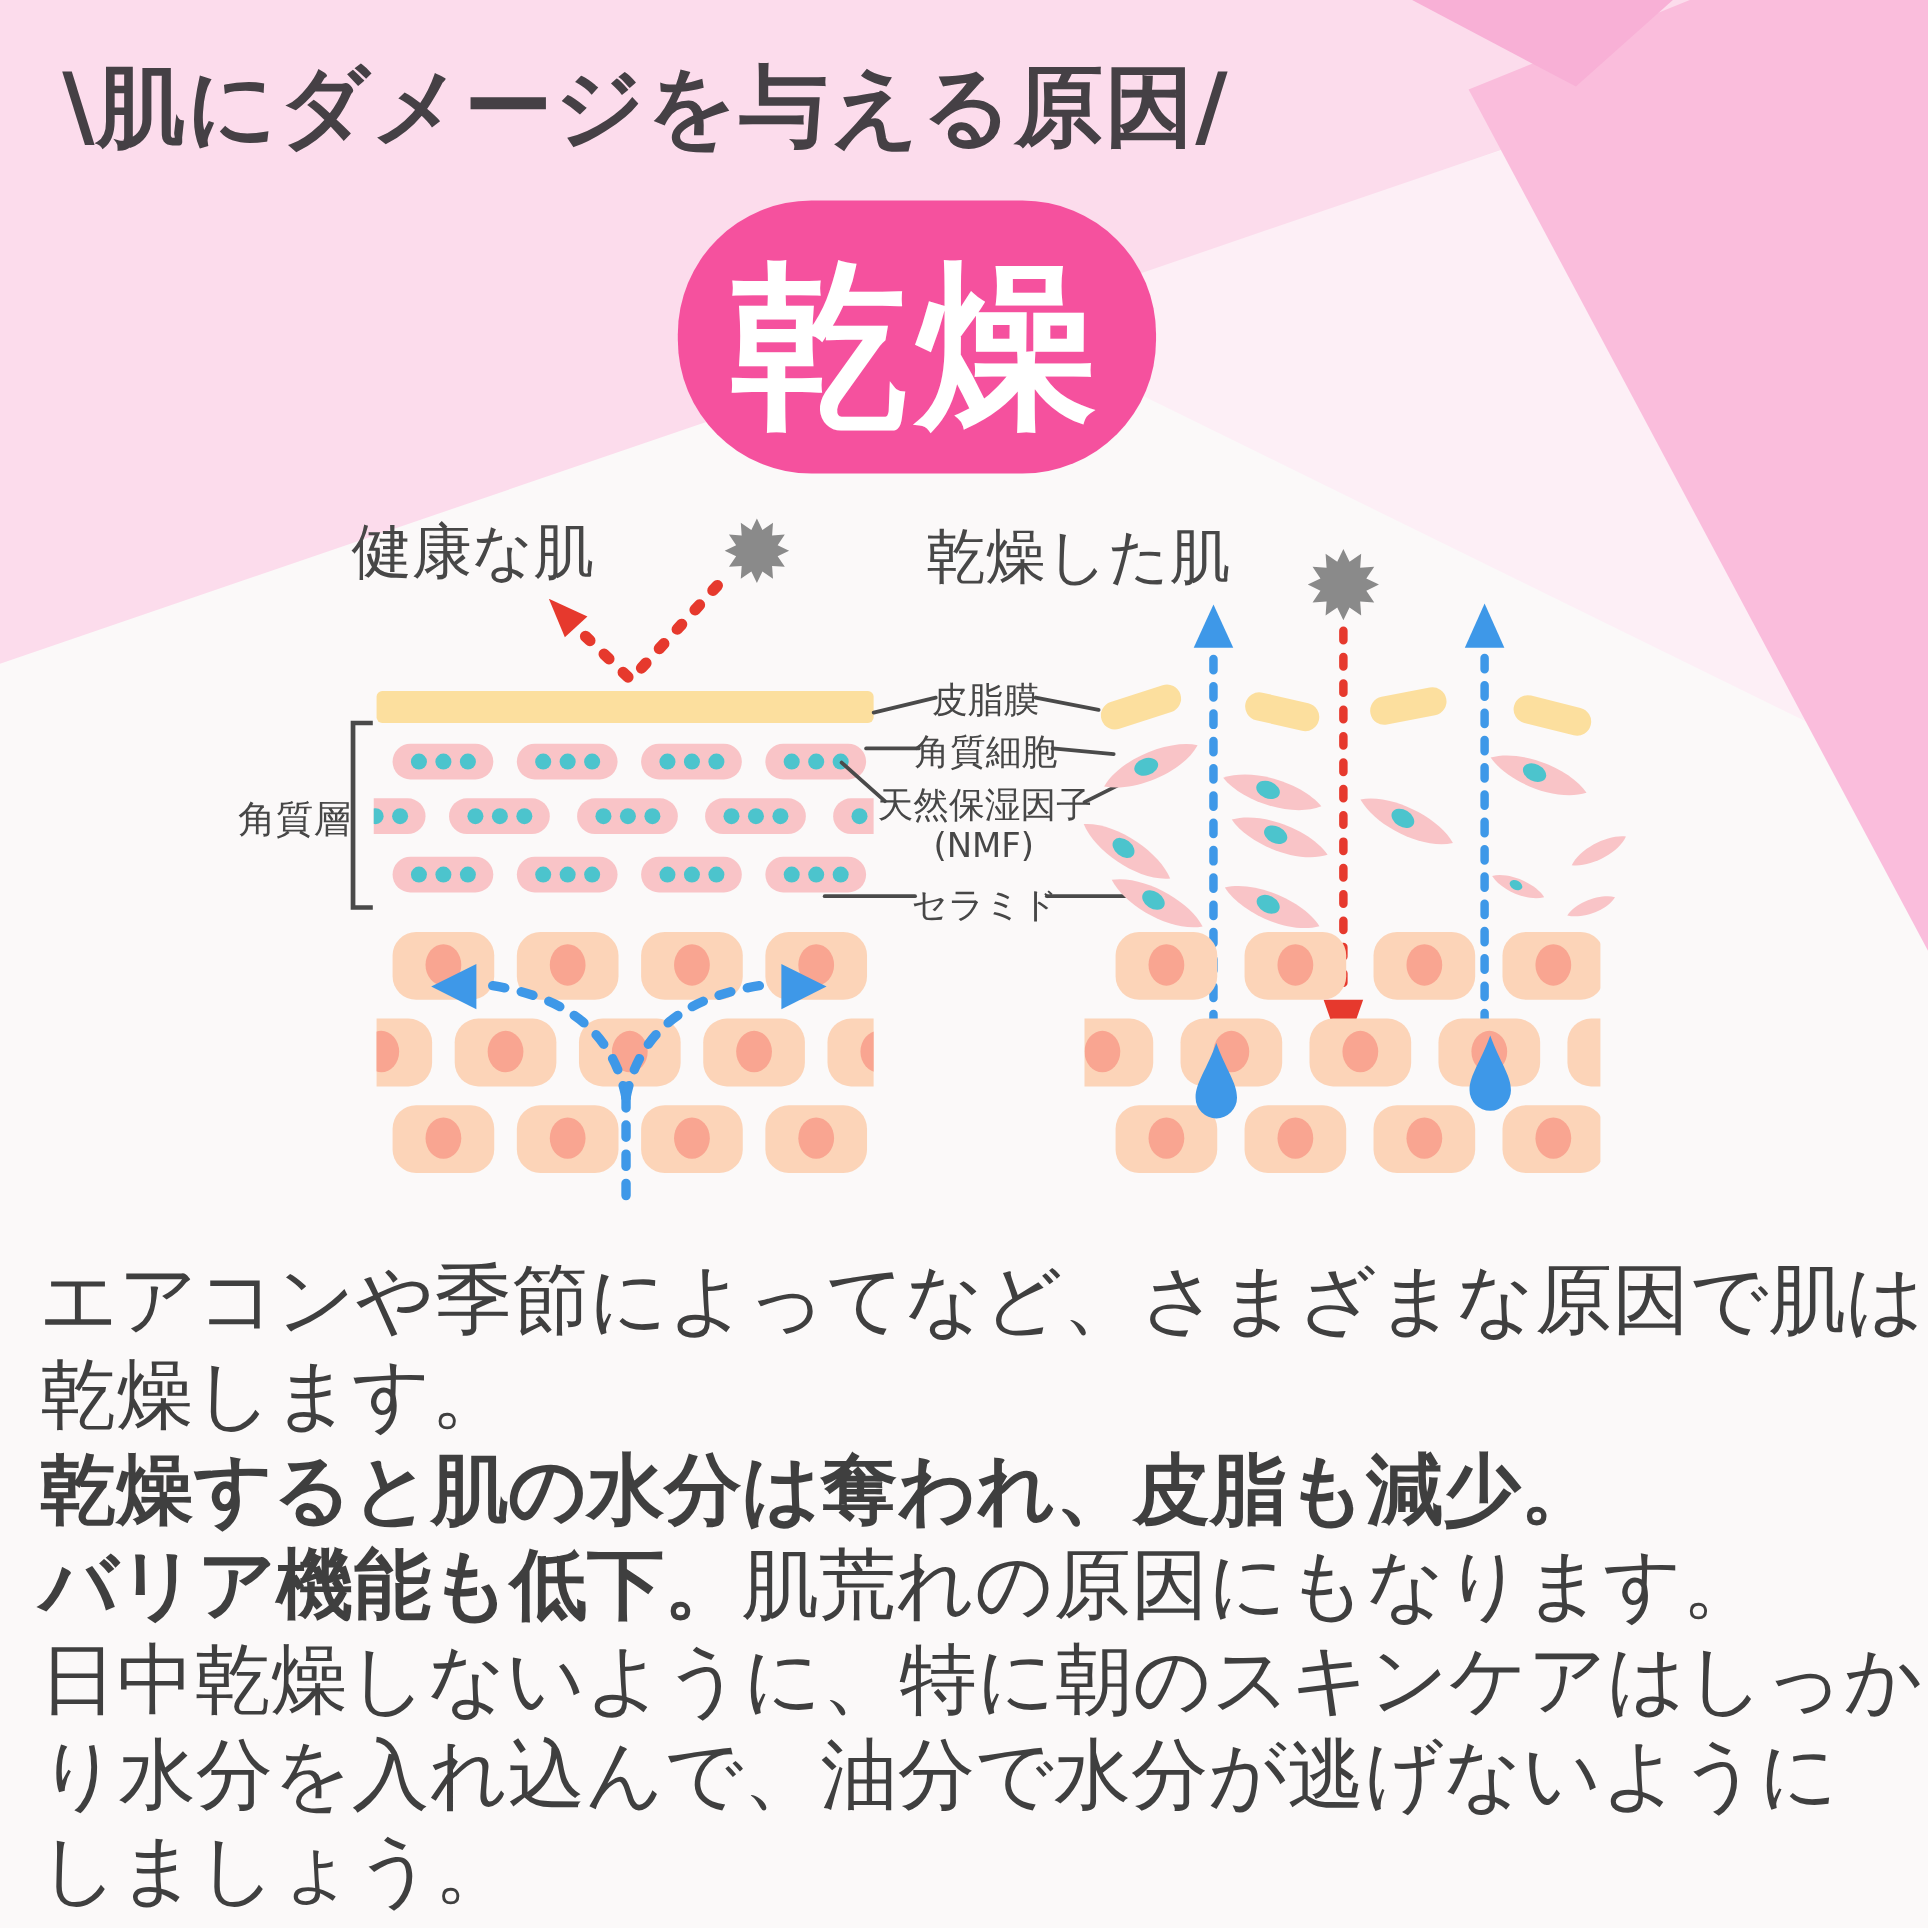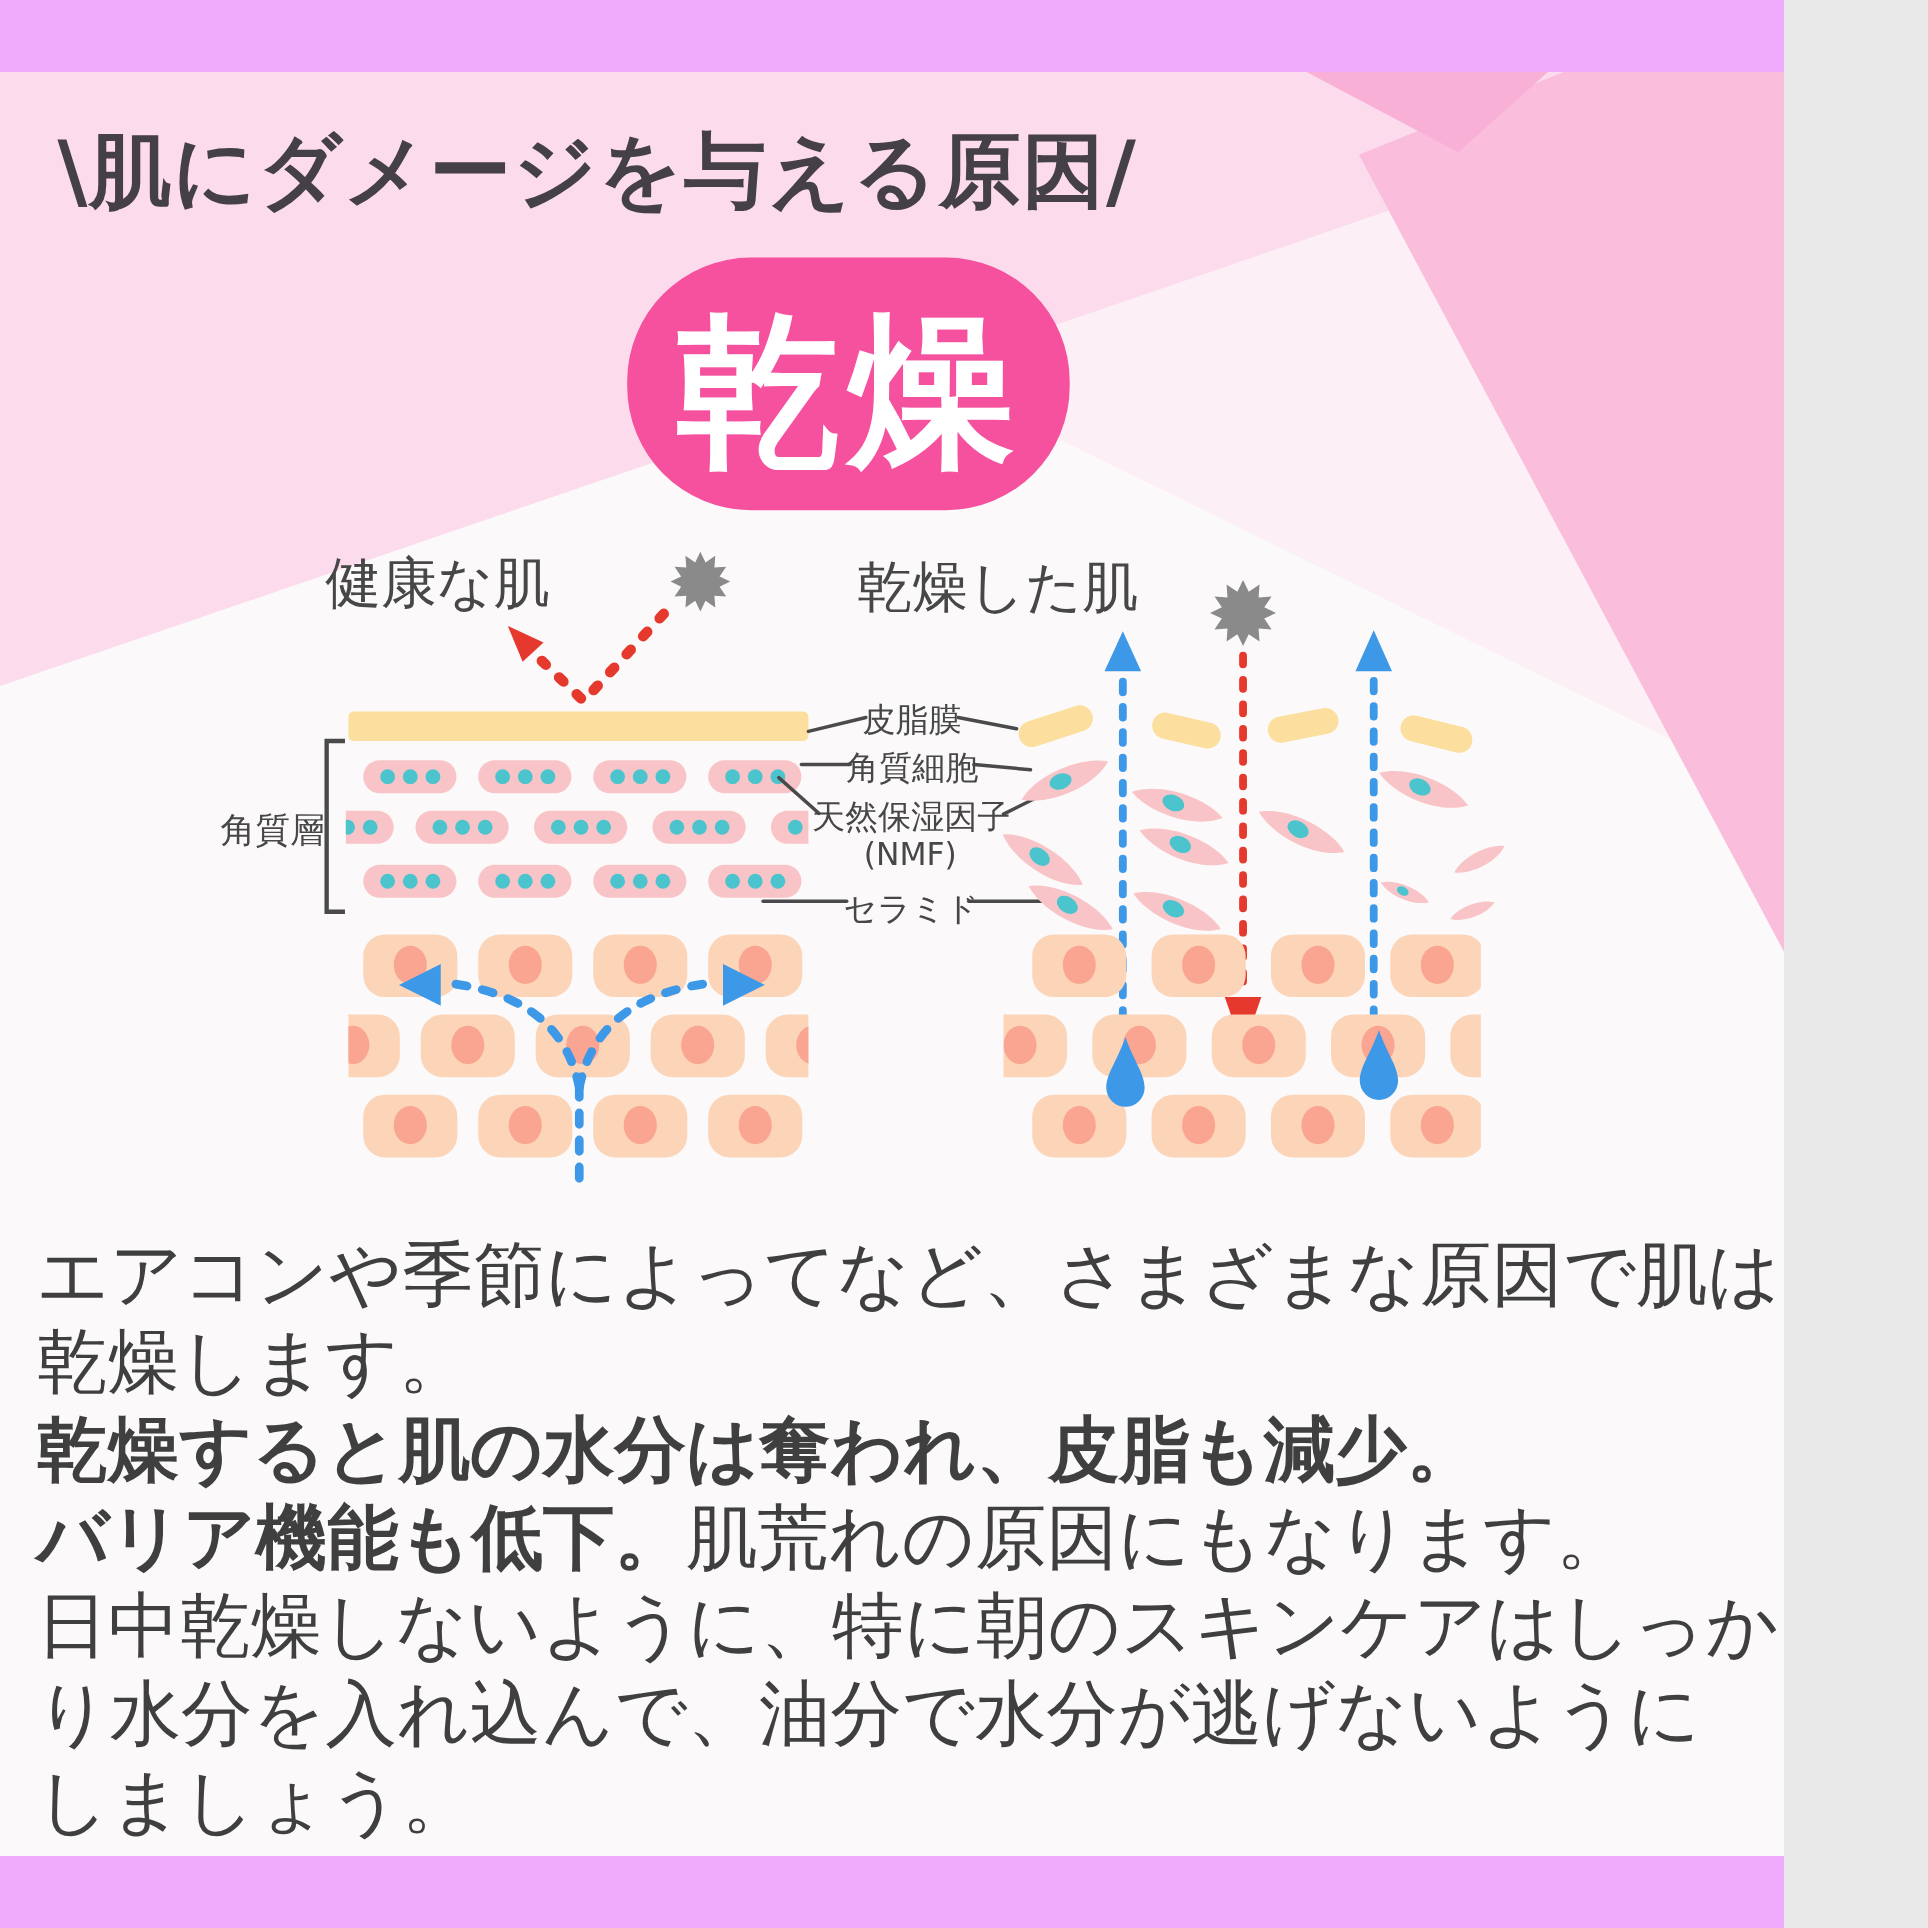--- a/index.html
+++ b/index.html
@@ -1,18 +1,18 @@
 <!DOCTYPE html>
 <html style="font-size:15px"><head>
 <meta charset="utf-8">
 <style>
   html,body{margin:0;padding:0;background:#e9e9e9;}
   .stage{
-    width:1784px;height:1928px;position:relative;overflow:hidden;
-    background:#f0abfc;
+    width:1928px;height:1928px;position:relative;overflow:hidden;
+    background:#a16207;
     font-family:"DejaVu Sans","Liberation Sans",sans-serif;
   }
   svg{display:block;width:100%;height:100%;}
   text{font-family:"DejaVu Sans","Liberation Sans",sans-serif;}
 </style>
 </head>
 <body>
 
 <div class="stage">
 <svg viewBox="0 0 2048 2048">

